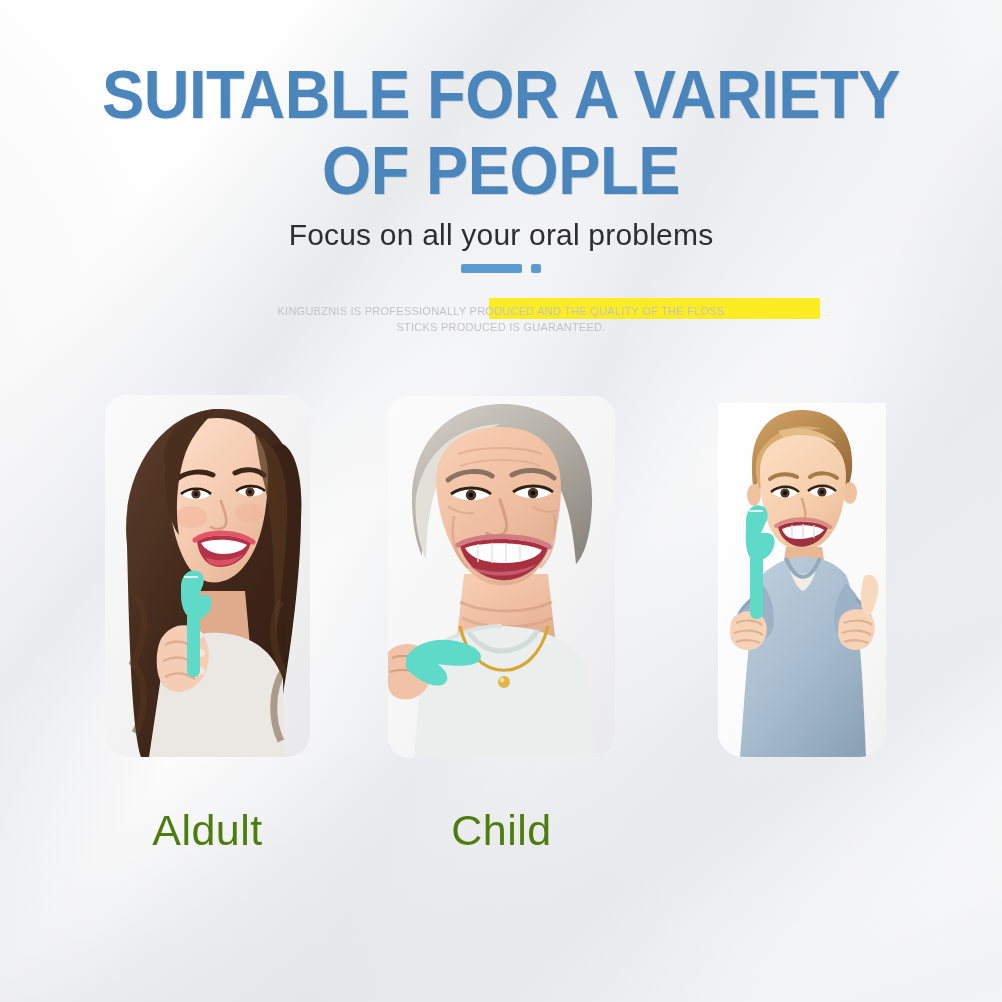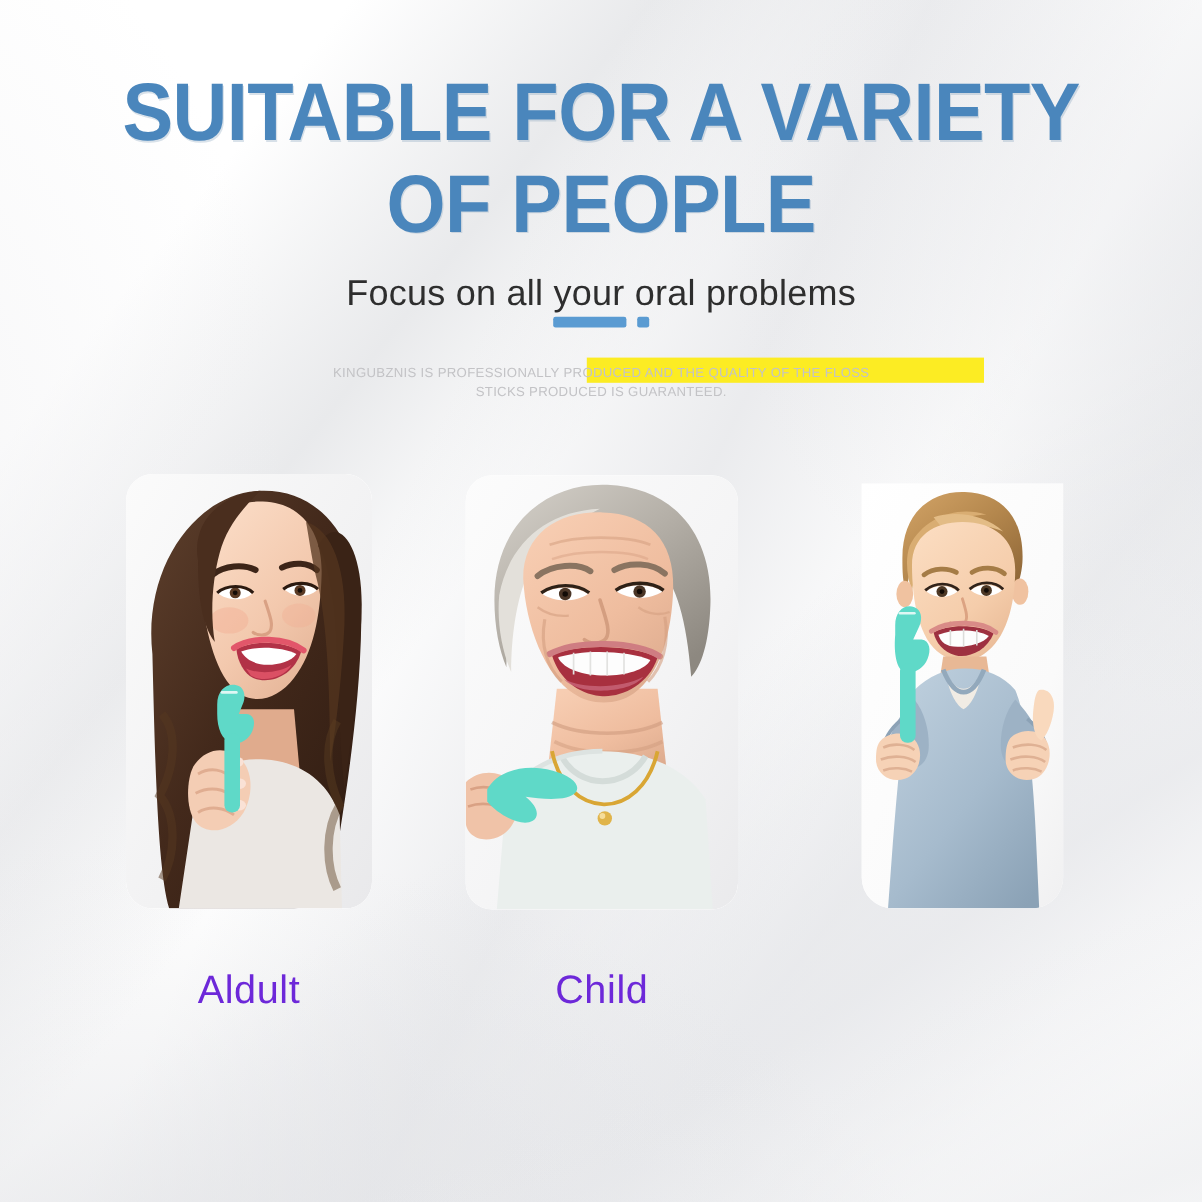--- a/index.html
+++ b/index.html
@@ -68,21 +68,20 @@
   }
   #hl2{position:absolute;left:0;top:0;width:1002px;}
 
   .subtitle{
     position:absolute;left:0;top:218px;width:1002px;
     text-align:center;
     font-size:30px;
     color:#2e2e2e;
     font-weight:normal;
     letter-spacing:.2px;
-    margin-top:10px;
   }
   #divider{position:absolute;left:0;top:264px;width:1002px;
            display:flex;justify-content:center;align-items:center;gap:9px;}
   .div-bar{width:61px;height:9px;background:#5a9bd2;border-radius:2px;}
   .div-dot{width:10px;height:9px;background:#5a9bd2;border-radius:2px;}
 
   .finenote{
     position:absolute;left:261px;top:303px;width:480px;
     text-align:center;
     font-size:11px;
@@ -97,22 +96,22 @@
   .photo{position:absolute;inset:0;overflow:hidden;}
 
   #card-adult{left:105px;top:395px;width:205px;height:362px;border-radius:22px;}
   #card-elder{left:388px;top:396px;width:227px;height:362px;border-radius:22px;}
   #card-child{left:718px;top:403px;width:168px;height:354px;
               border-radius:0 0 26px 26px;}
 
   .caption{
     position:absolute;
     font-family:"Liberation Sans Narrow","Liberation Sans",sans-serif;
-    font-size:33px;
-    color:#6d28d9;
+    font-size:43px;
+    color:#4d7c0f;
     font-weight:normal;
     text-align:center;
     letter-spacing:.5px;
   }
   #cap-adult{left:105px;top:806px;width:205px;}
   #cap-elder{left:388px;top:806px;width:227px;}
   #cap-child{left:700px;top:806px;width:205px;}
 
   svg{display:block;}
 </style>

